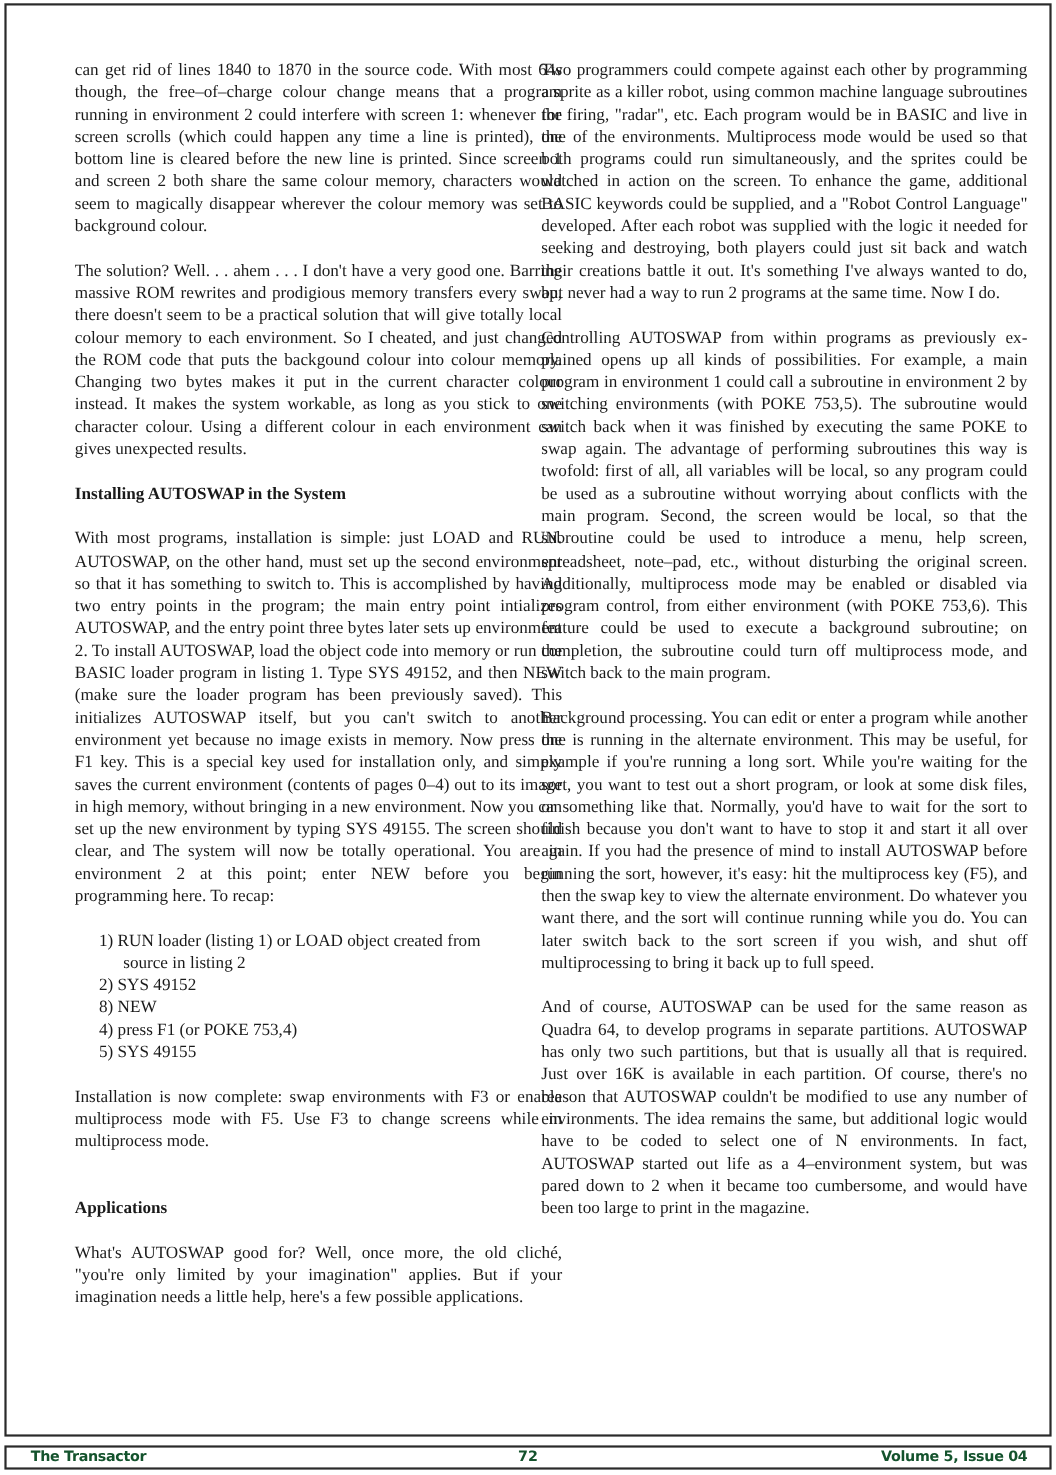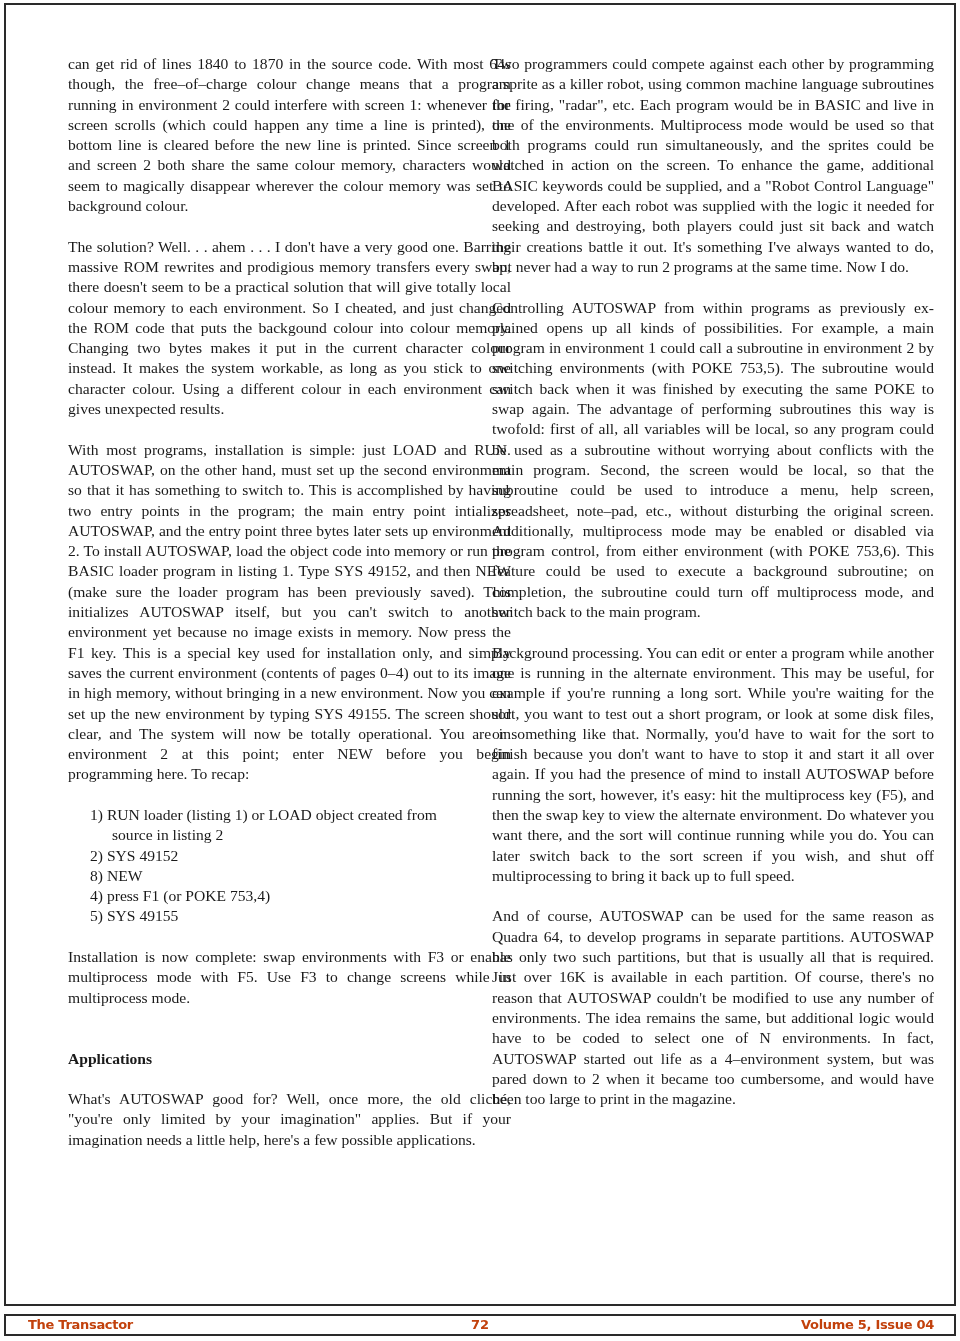--- a/index.html
+++ b/index.html
@@ -13,33 +13,34 @@
   .col p { margin: 0 0 20.3px 0; text-align: justify; hyphens: manual; }
   .col h3 { margin: 0 0 20.3px 0; font-size: 15.6px; line-height: 20.3px; font-weight: bold;
             font-family: "Liberation Serif", "DejaVu Serif", serif; }
   .recap { list-style: none; margin: 0 0 20.3px 0; padding: 0 0 0 22px; }
   .recap li { text-indent: -0px; }
   .recap .cont { padding-left: 22px; }
   .spacer-small { height: 20.3px; }
   .footer { position: absolute; left: 4px; top: 1314px; width: 948px; height: 18px;
             border: 2px solid #2a2a2a; box-sizing: content-box;
             font-family: "DejaVu Sans", "Liberation Sans", sans-serif; font-weight: bold;
-            font-size: 13px; line-height: 18px; color: #c2410c; }
+            font-size: 13px; line-height: 18px; color: #14532d; }
   .footer .f-left { position: absolute; left: 22px; top: 0; letter-spacing: -0.3px; }
   .footer .f-center { position: absolute; left: 0; right: 0; top: 0; text-align: center; }
   .footer .f-right { position: absolute; right: 20px; top: 0; letter-spacing: -0.3px; }
 </style>
 </head>
 <body>
 
 <div class="frame"></div>
 
 <div class="col left">
   <p>can get rid of lines 1840 to 1870 in the source code. With most 64s though, the free–of–charge colour change means that a program running in environment 2 could interfere with screen 1: whenever the screen scrolls (which could happen any time a line is printed), the bottom line is cleared before the new line is printed. Since screen 1 and screen 2 both share the same colour memory, characters would seem to magically disappear wherever the colour memory was set to background colour.</p>
   <p>The solution? Well. . . ahem . . . I don't have a very good one. Barring massive ROM rewrites and prodigious memory transfers every swap, there doesn't seem to be a practical solution that will give totally local colour memory to each environment. So I cheated, and just changed the ROM code that puts the backgound colour into colour memory. Changing two bytes makes it put in the current character colour instead. It makes the system workable, as long as you stick to one character colour. Using a different colour in each environment can gives unexpected results.</p>
+  <h3>Installing AUTOSWAP in the System</h3>
   <p>With most programs, installation is simple: just LOAD and RUN. AUTOSWAP, on the other hand, must set up the second environ­ment so that it has something to switch to. This is accomplished by having two entry points in the program; the main entry point intializes AUTOSWAP, and the entry point three bytes later sets up environment 2. To install AUTOSWAP, load the object code into memory or run the BASIC loader program in listing 1. Type SYS 49152, and then NEW (make sure the loader program has been previously saved). This initializes AUTOSWAP itself, but you can't switch to another environment yet because no image exists in memory. Now press the F1 key. This is a special key used for installation only, and simply saves the current environment (con­tents of pages 0–4) out to its image in high memory, without bringing in a new environment. Now you can set up the new environment by typing SYS 49155. The screen should clear, and The system will now be totally operational. You are in environ­ment 2 at this point; enter NEW before you begin programming here. To recap:</p>
   <ul class="recap">
     <li>
       <div>1) RUN loader (listing 1) or LOAD object created from</div>
       <div class="cont">source in listing 2</div>
     </li>
     <li>2) SYS 49152</li>
     <li>8) NEW</li>
     <li>4) press F1  (or POKE 753,4)</li>
     <li>5) SYS 49155</li>

